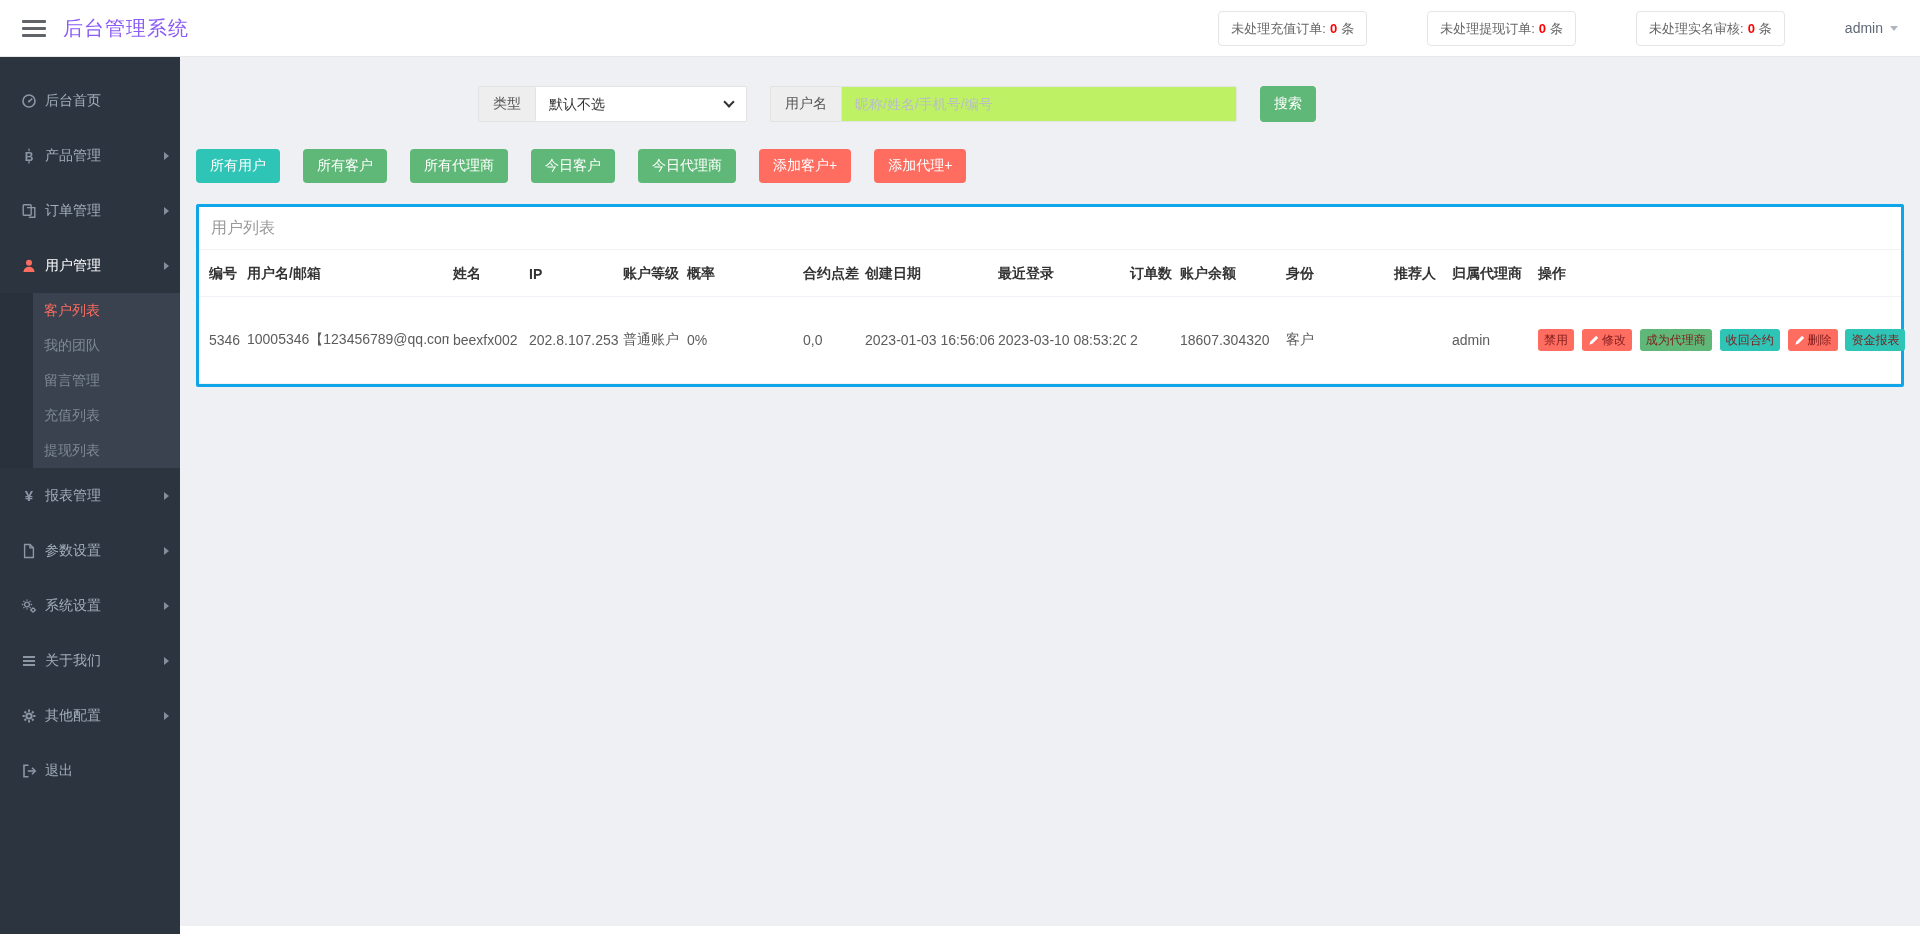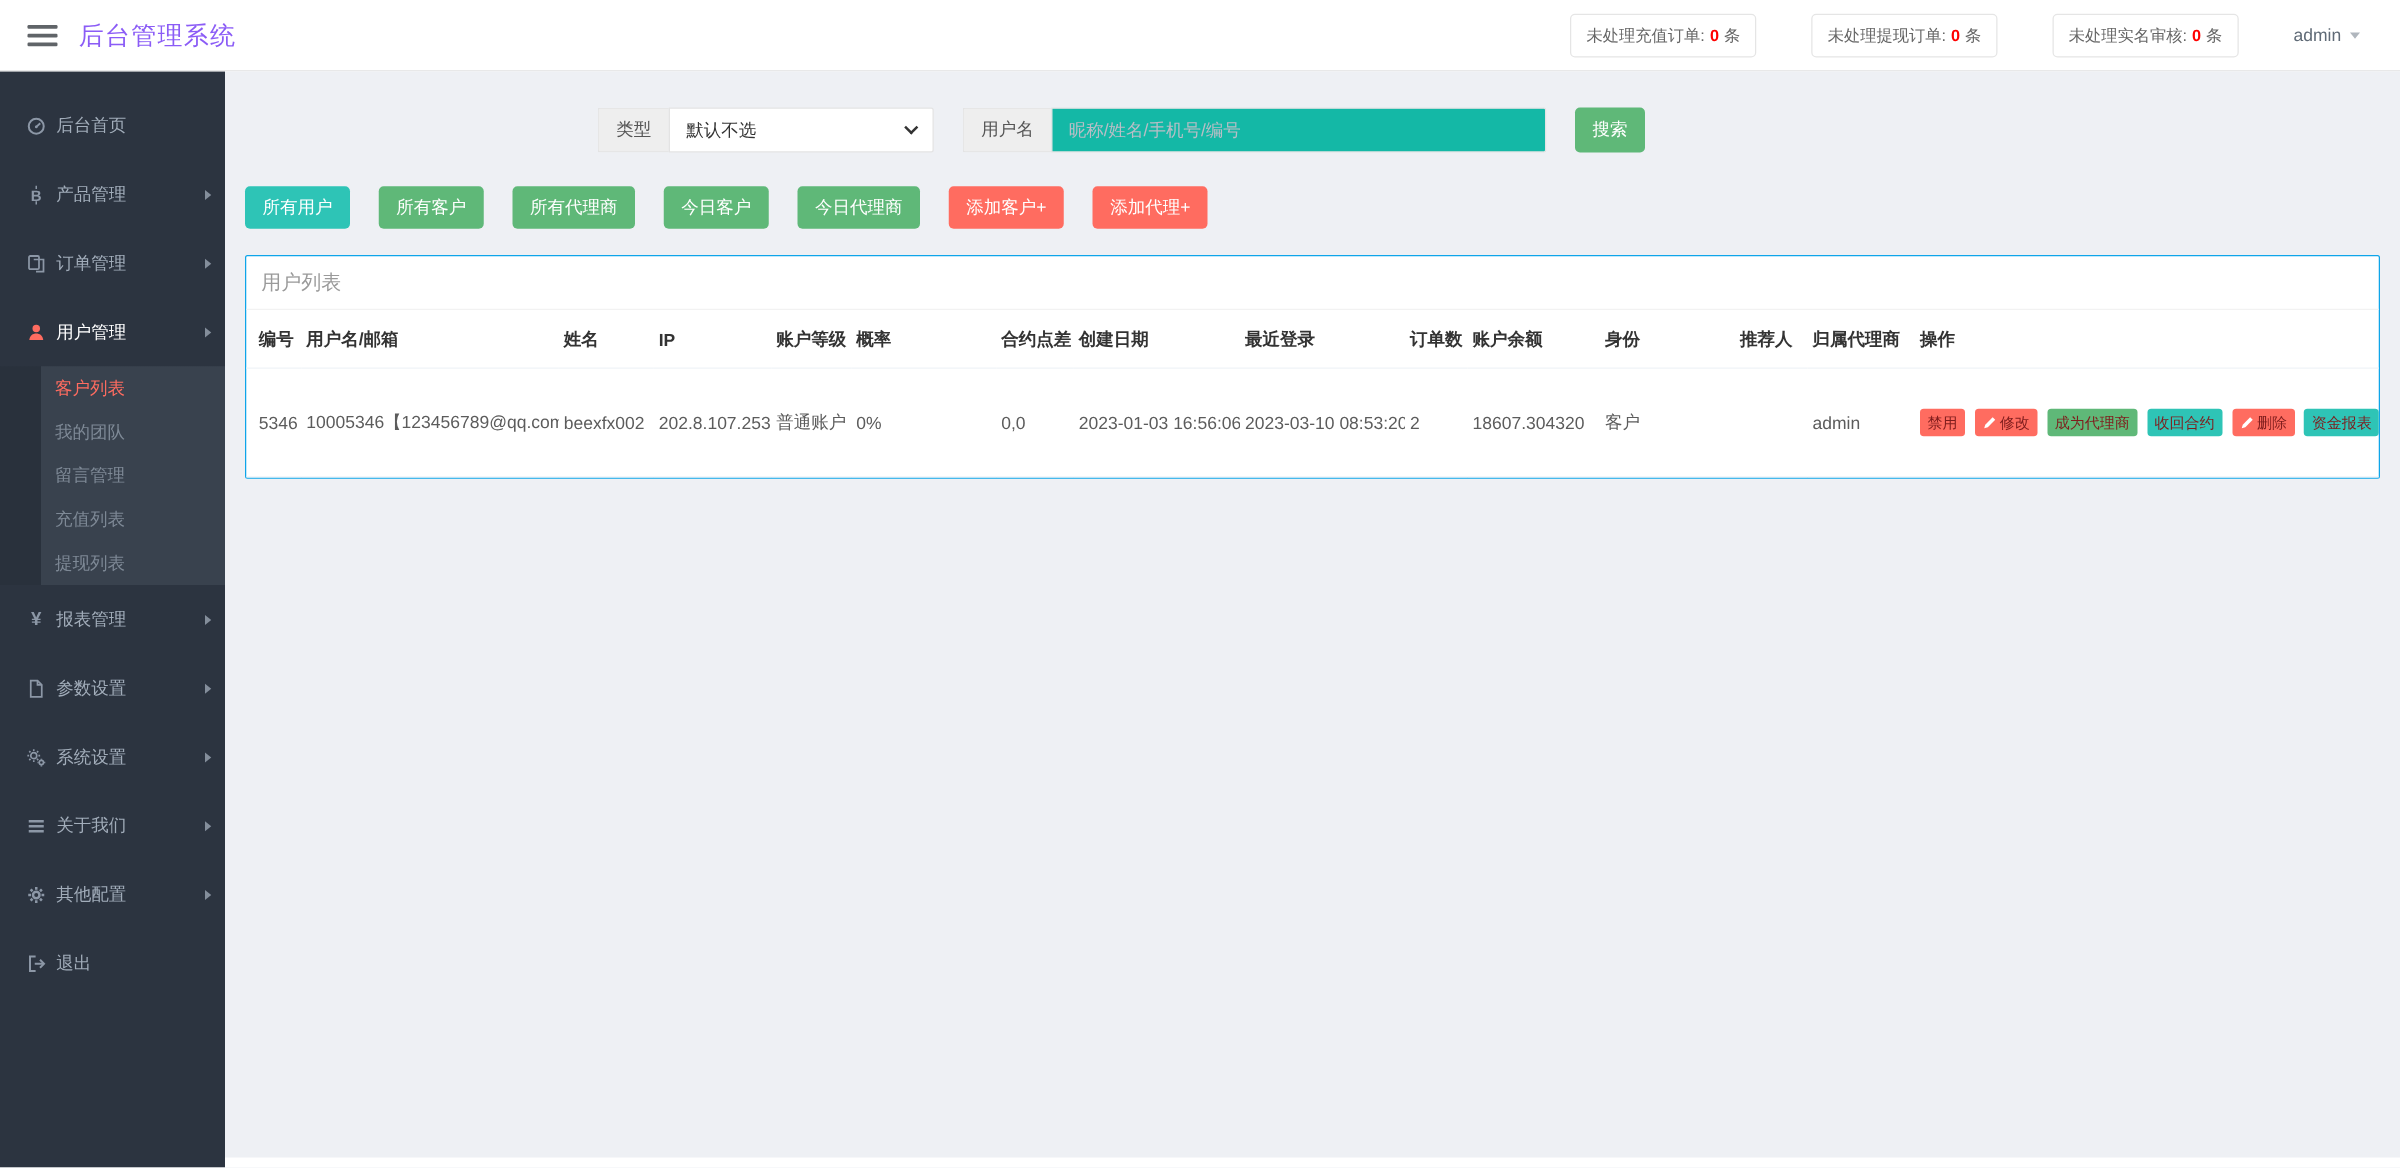--- a/index.html
+++ b/index.html
@@ -7,21 +7,21 @@
   body {
     font-family: "Liberation Sans", "DejaVu Sans", sans-serif;
     background:#ffffff; overflow:hidden; position:relative;
   }
   
   .topbar { height:57px; background:#fff; border-bottom:1px solid #e8e8e8;
             display:flex; align-items:center; position:relative; z-index:3; }
   .hamburger { margin-left:22px; width:24px; cursor:pointer; }
   .hamburger .bar { height:3px; background:#606468; margin:4px 0; border-radius:1px; }
   .topbar-title { margin-left:17px; font-size:20px; color:#8b5cf6; letter-spacing:1px; }
-  .topbar-right { margin-left:auto; display:flex; align-items:center; padding-right:32px; }
+  .topbar-right { margin-left:auto; display:flex; align-items:center; padding-right:22px;gap:16px; }
   .badge-box { border:1px solid #e5e5e5; border-radius:4px; height:35px; line-height:33px;
                padding:0 12px; font-size:13px; color:#666; margin-right:44px; background:#fff;
                white-space:nowrap; cursor:pointer; }
   .badge-box:last-of-type { margin-right:36px; }
   .badge-count { color:#ff0000; font-weight:bold; margin:0 4px; font-style:normal; }
   .admin-menu { font-size:14px; color:#5f6a76; display:flex; align-items:center; gap:7px; cursor:pointer; }
   .caret-down { width:0; height:0; border-left:4px solid transparent;
                 border-right:4px solid transparent; border-top:5px solid #b0b6bd; }
   
   .sidebar { position:absolute; left:0; top:57px; bottom:0; width:180px;
@@ -50,35 +50,35 @@
               display:flex; align-items:center; padding:0 14px; font-size:14px; color:#555;
               border-radius:2px 0 0 2px; white-space:nowrap; }
   .type-select-wrap { position:relative; }
   select.type-select { appearance:none; -webkit-appearance:none; width:212px; height:36px;
               border:1px solid #e3e3e3; background:#fff; font-size:14px; color:#333;
               padding:0 28px 0 13px; border-radius:0 2px 2px 0; outline:none;
               font-family:inherit; cursor:pointer; }
   .select-chevron { position:absolute; right:14px; top:12px; width:8px; height:8px;
               border-right:2px solid #333; border-bottom:2px solid #333;
               transform:rotate(45deg); pointer-events:none; }
-  input.username-input { width:396px; height:36px; border:1px solid #e3e3e3; background:#14b8a6;
+  input.username-input { width:396px; height:36px; border:1px solid #e3e3e3; background:#bef264;
               font-size:14px; color:#333; padding:0 13px; outline:none; font-family:inherit;
               border-radius:0 2px 2px 0; }
   input.username-input::placeholder { color:#b9bec6; }
   .btn-search { background:#5fb878; color:#fff; border:none; border-radius:4px;
               height:36px; padding:0 14px; font-size:14px; cursor:pointer; font-family:inherit; }
   
   .filter-row { padding-left:16px; margin-top:27px; display:flex; gap:23px; }
   .fbtn { height:34px; padding:0 14px; font-size:14px; color:#fff; border:none;
           border-radius:4px; cursor:pointer; font-family:inherit; white-space:nowrap; }
   .teal  { background:#2ec4b6; }
   .green { background:#5fb878; }
   .red   { background:#ff6c60; }
   
-  .panel { margin:21px 16px 0 16px; background:#fff; border:1px solid #0ea5e9; border-radius:2px; }
+  .panel { margin:21px 16px 0 16px; background:#fff; border:3px solid #0ea5e9; border-radius:2px; }
   .panel-header { padding:11px 12px 10px; font-size:16px; color:#9a9a9a;
                   border-bottom:1px solid #f2f2f2; }
   table.user-table { width:100%; border-collapse:collapse; table-layout:fixed; }
   .user-table th { text-align:left; font-size:14px; font-weight:bold; color:#333;
                    padding:15px 4px 13px; border-bottom:1px solid #f0f3f7; white-space:nowrap;
                    overflow:hidden; }
   .user-table td { font-size:14px; color:#5c5c5c; padding:32px 4px; white-space:nowrap;
                    overflow:hidden; border-bottom:1px solid #f0f3f7; }
   .user-table th:first-child, .user-table td:first-child { padding-left:10px; }
   .balance-red { color:#ff2222; }

